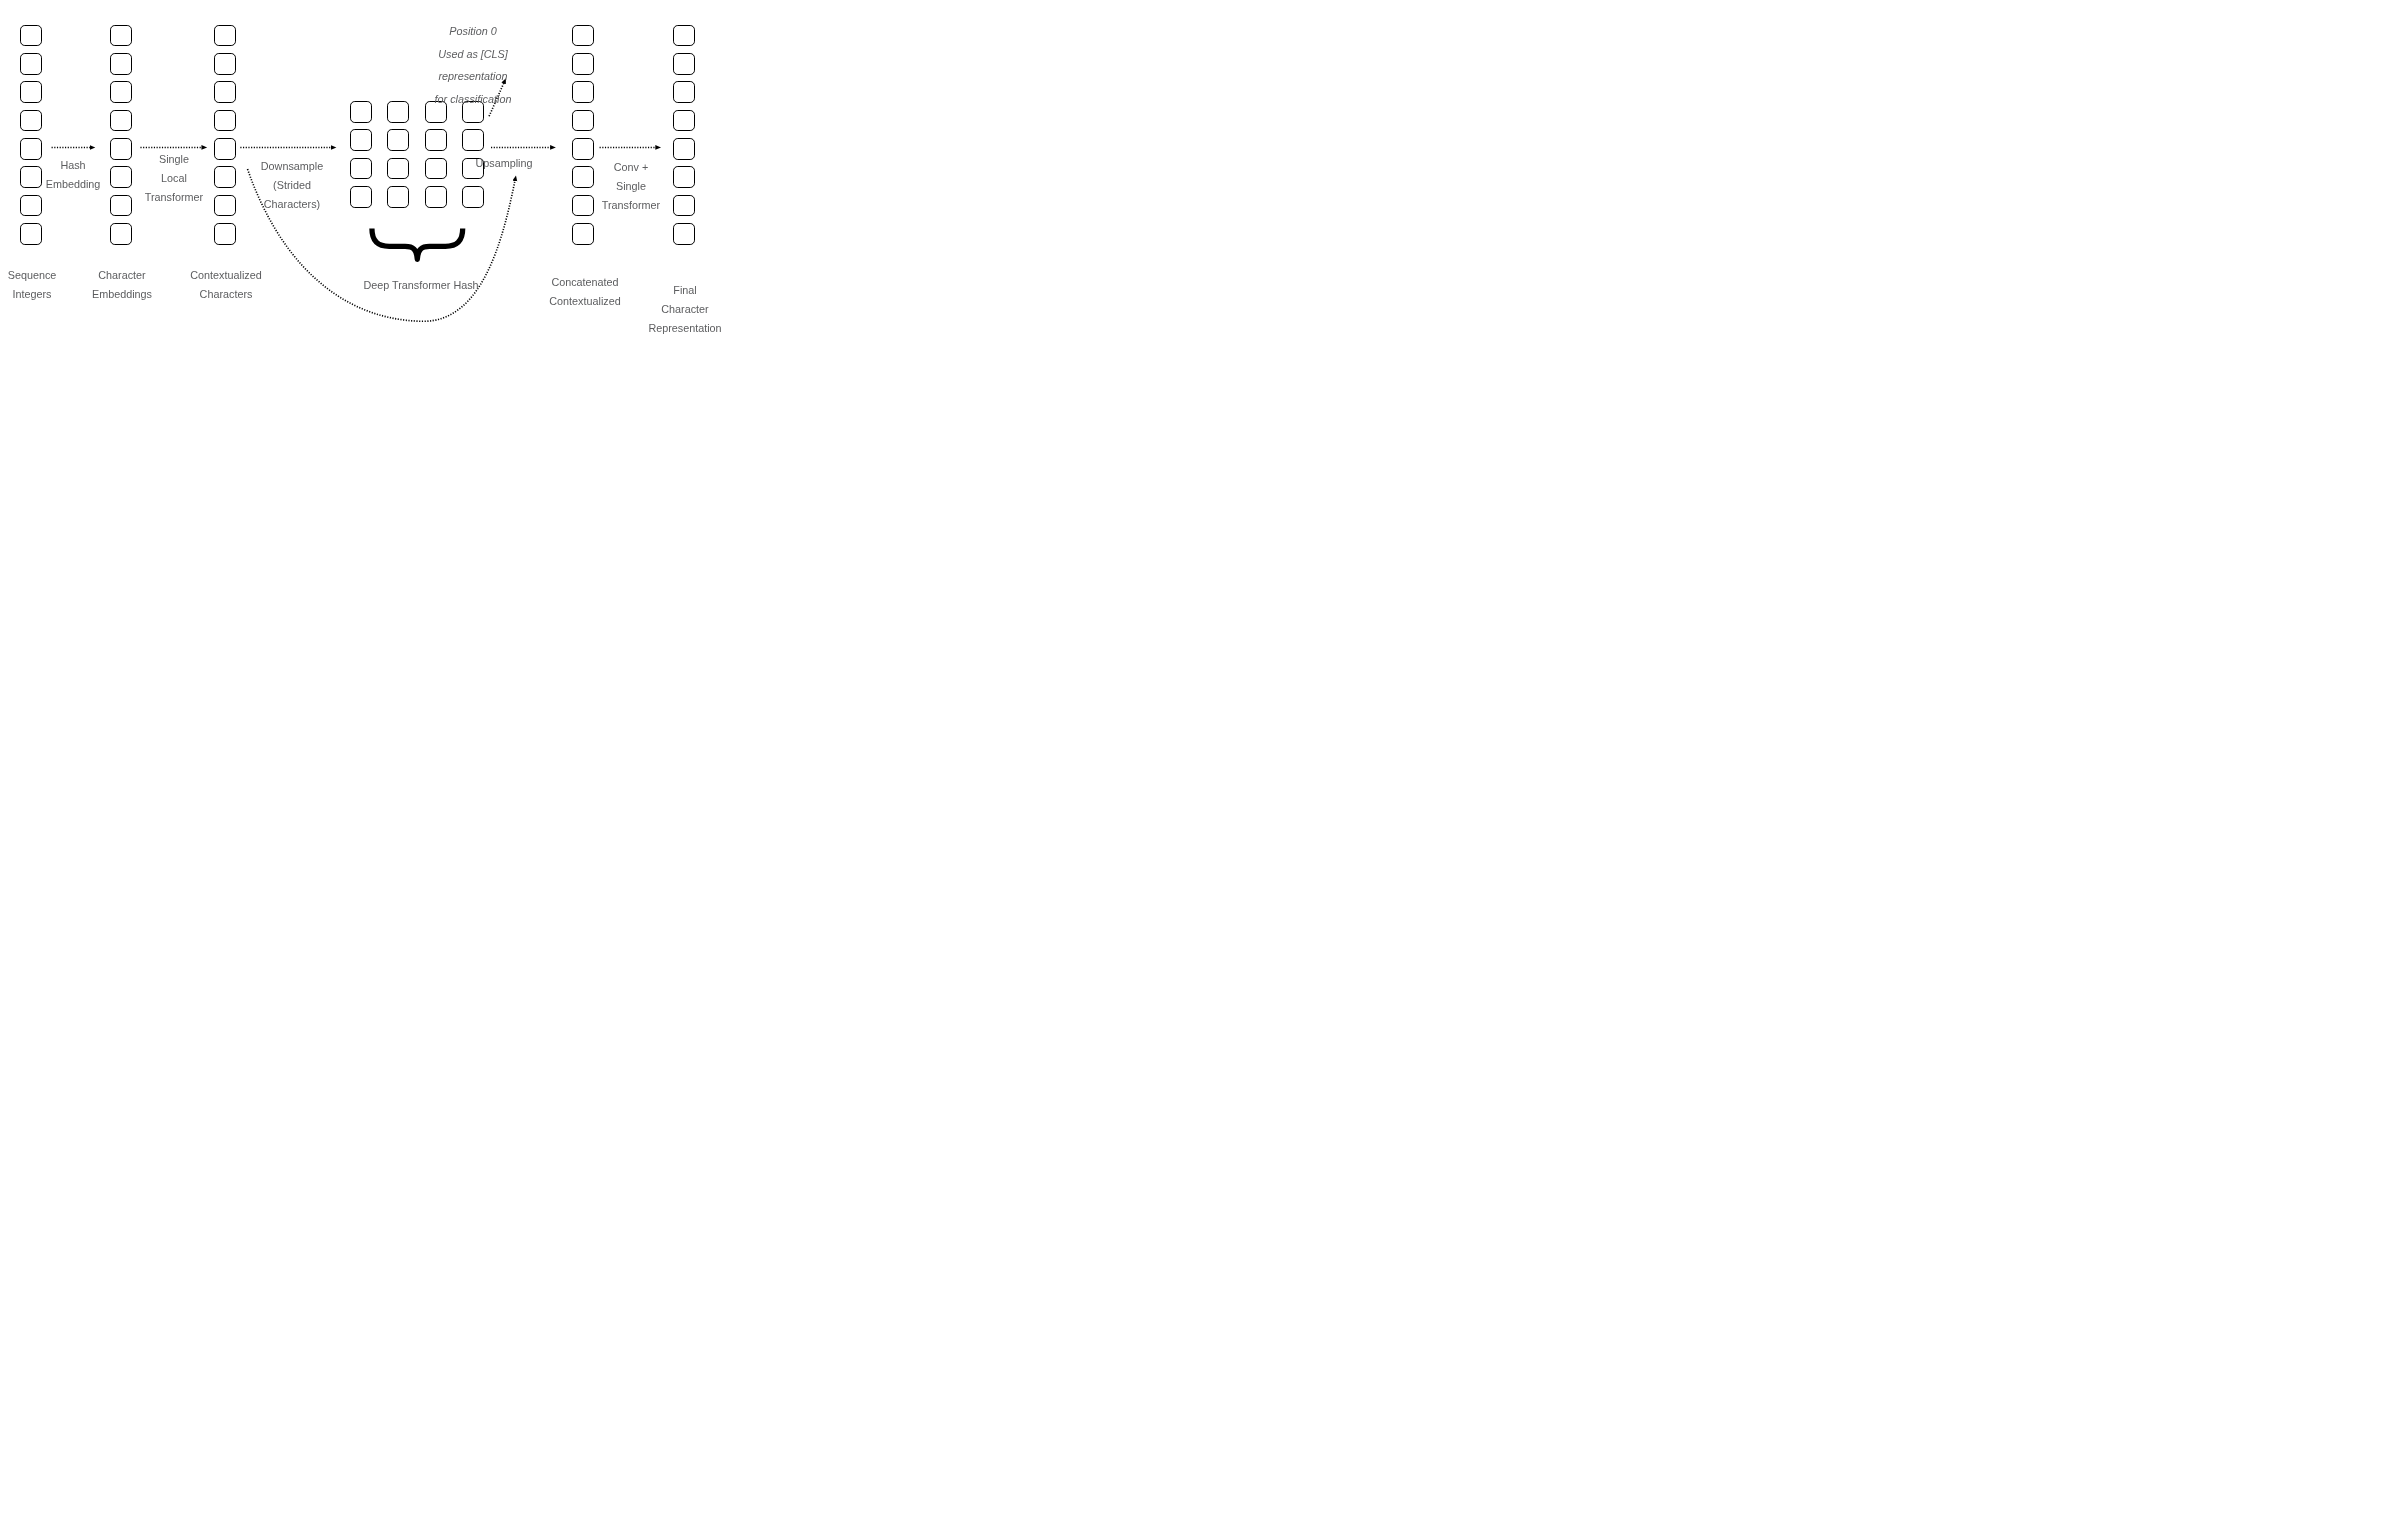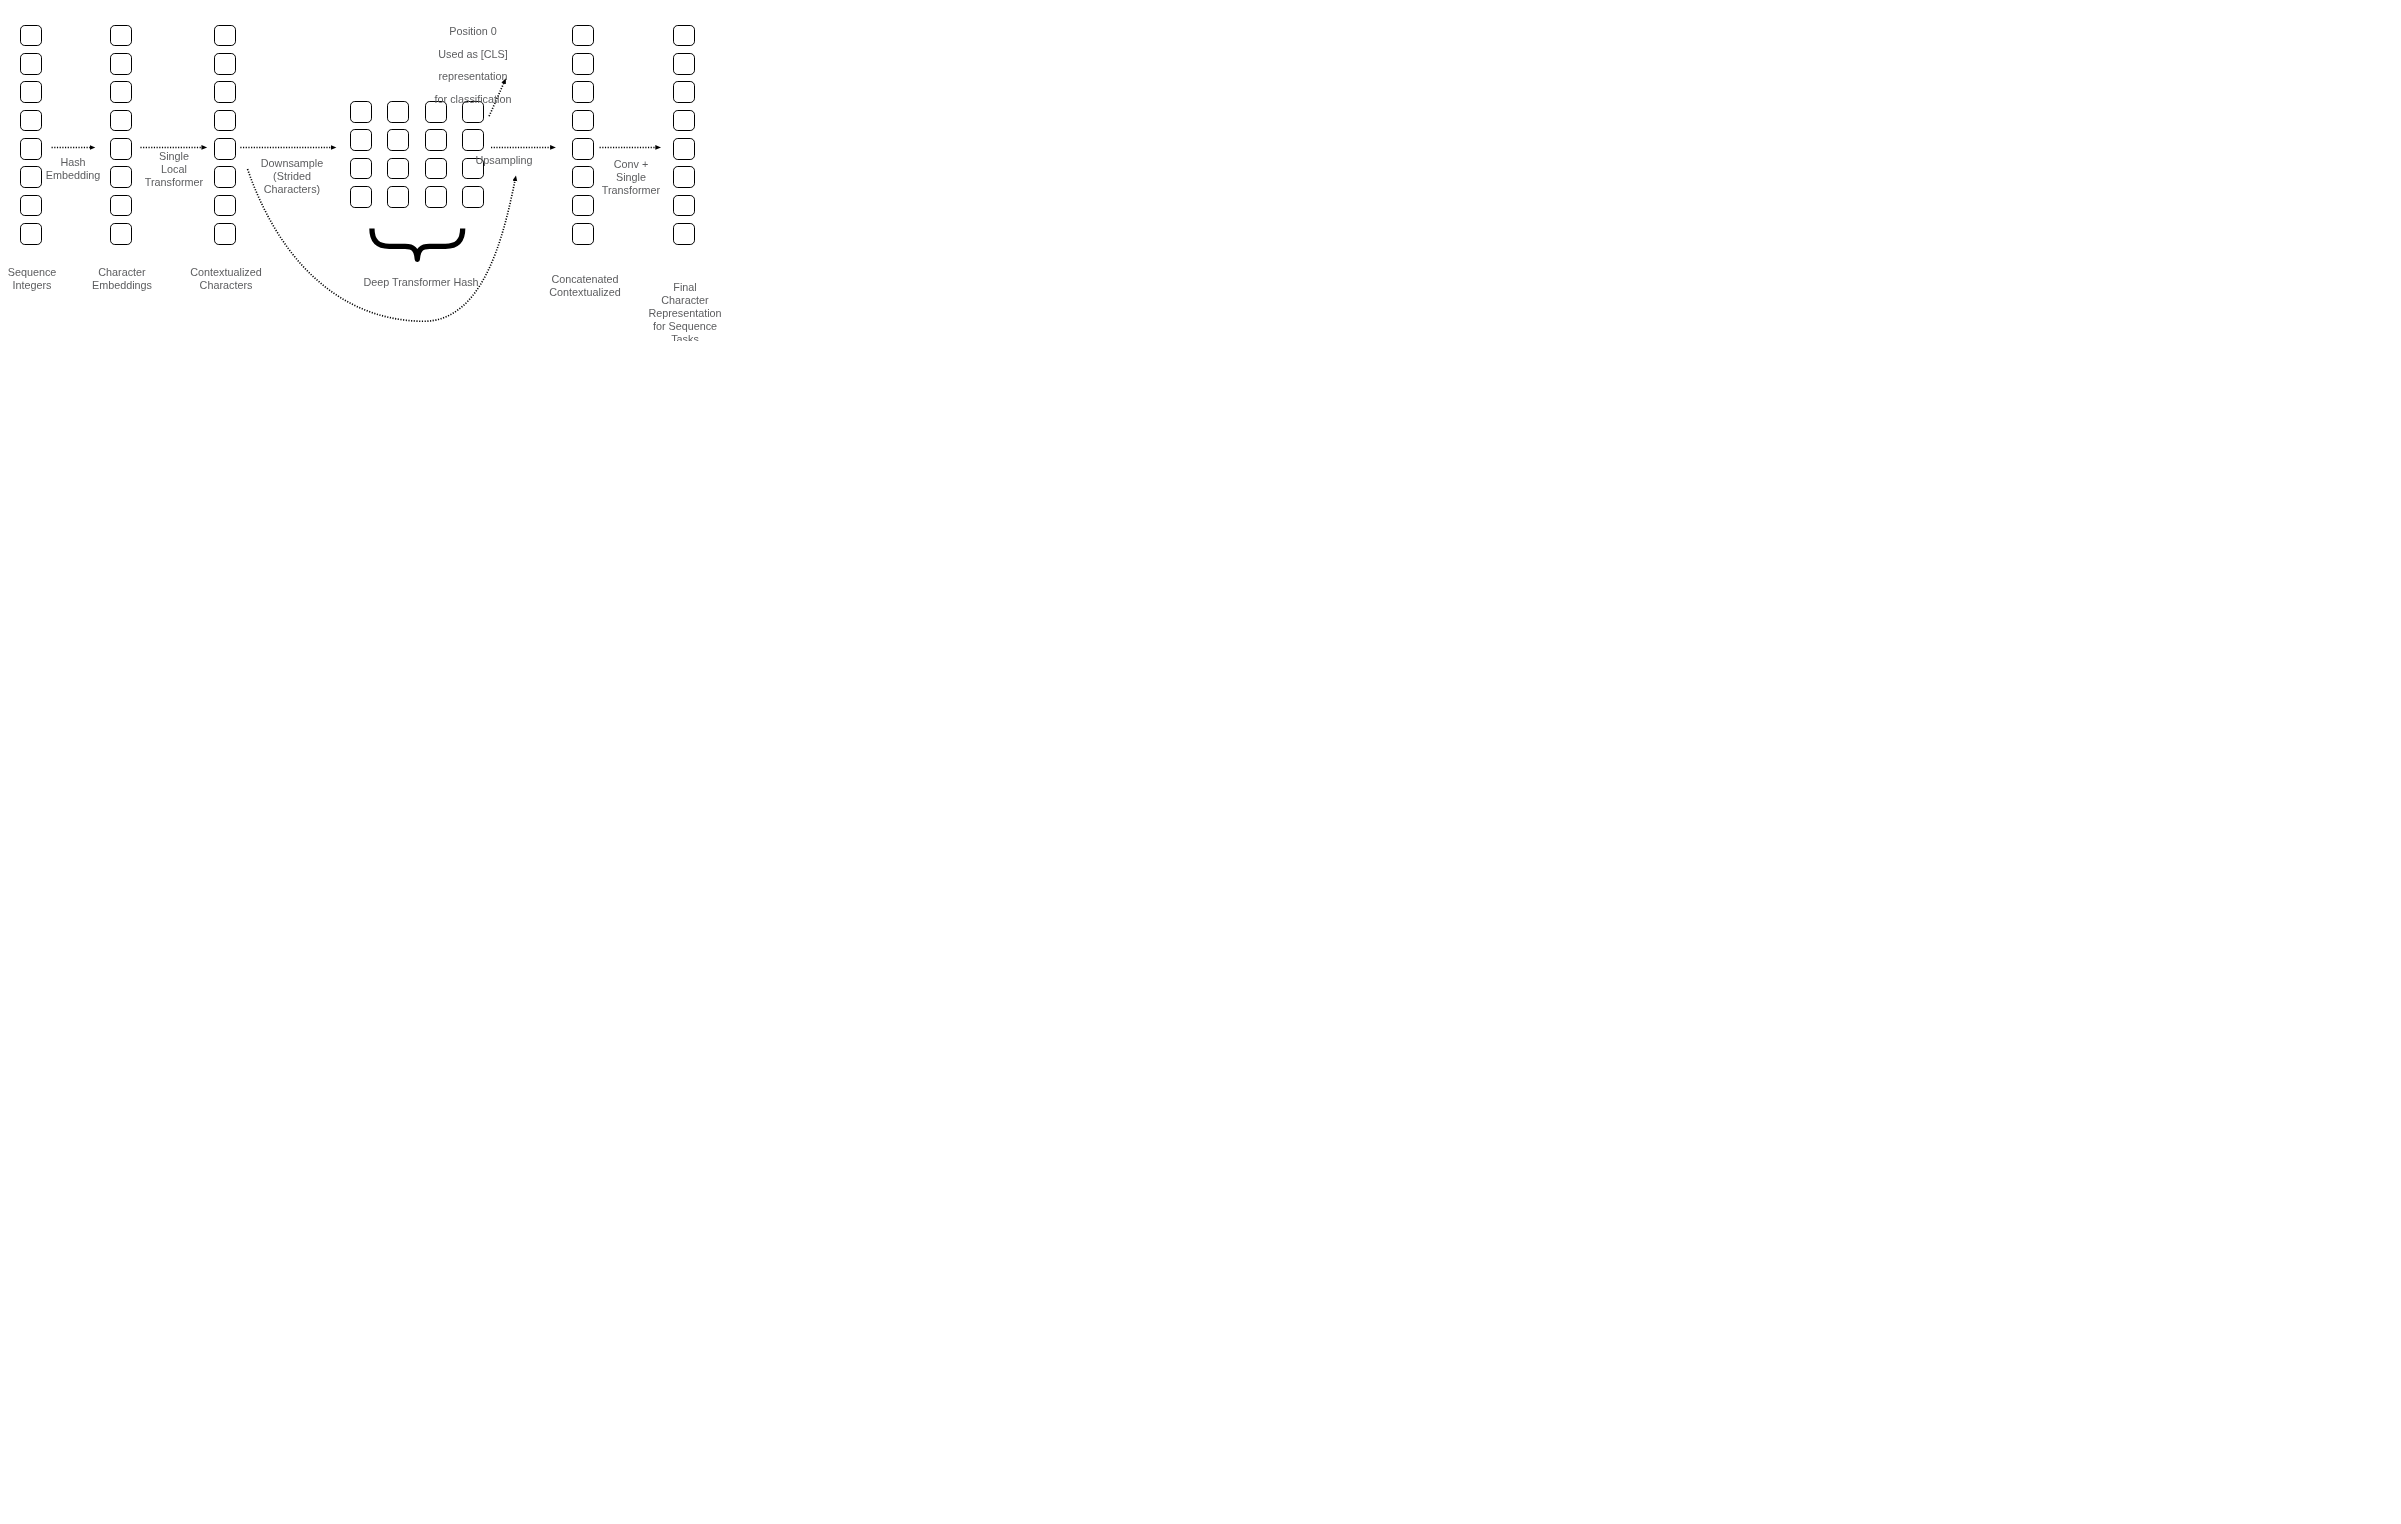--- a/index.html
+++ b/index.html
@@ -55,25 +55,26 @@
     border: 1.9px solid #000000;
     border-radius: 4.8px;
     background: #ffffff;
   }
   .label {
     position: absolute;
     transform: translateX(-50%);
     text-align: center;
     white-space: pre-line;
     font-size: 10.8px;
-    line-height: 13px;
+    line-height: 19px;
     color: #5c5d5f;
   }
   .label.cls {
     line-height: 22.6px;
+    font-style: italic;
   }
 </style>
 </head>
 <body>
 
 <div class="canvas">
 
   <svg class="connectors" viewBox="0 0 1540 710" width="740" height="341">
     <defs>
       <marker id="ah" markerUnits="userSpaceOnUse" markerWidth="14" markerHeight="12" refX="2" refY="5" orient="auto">

